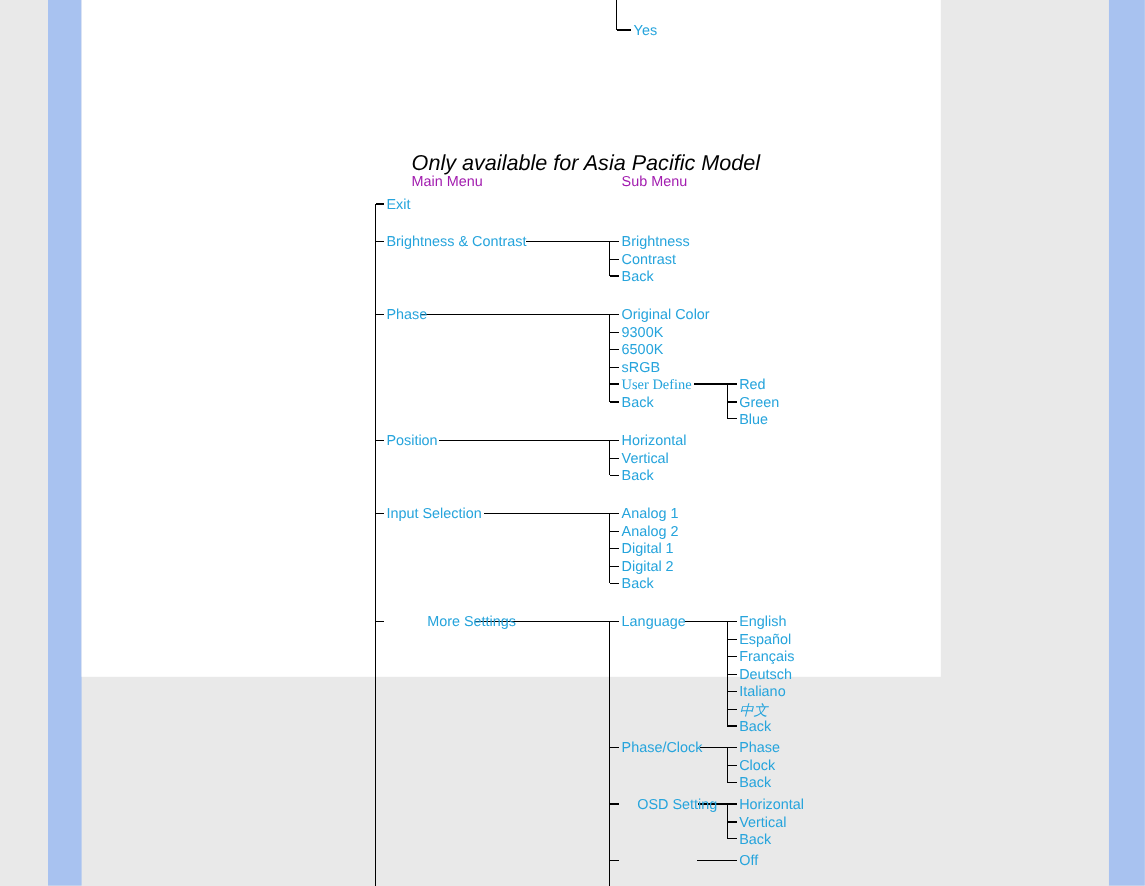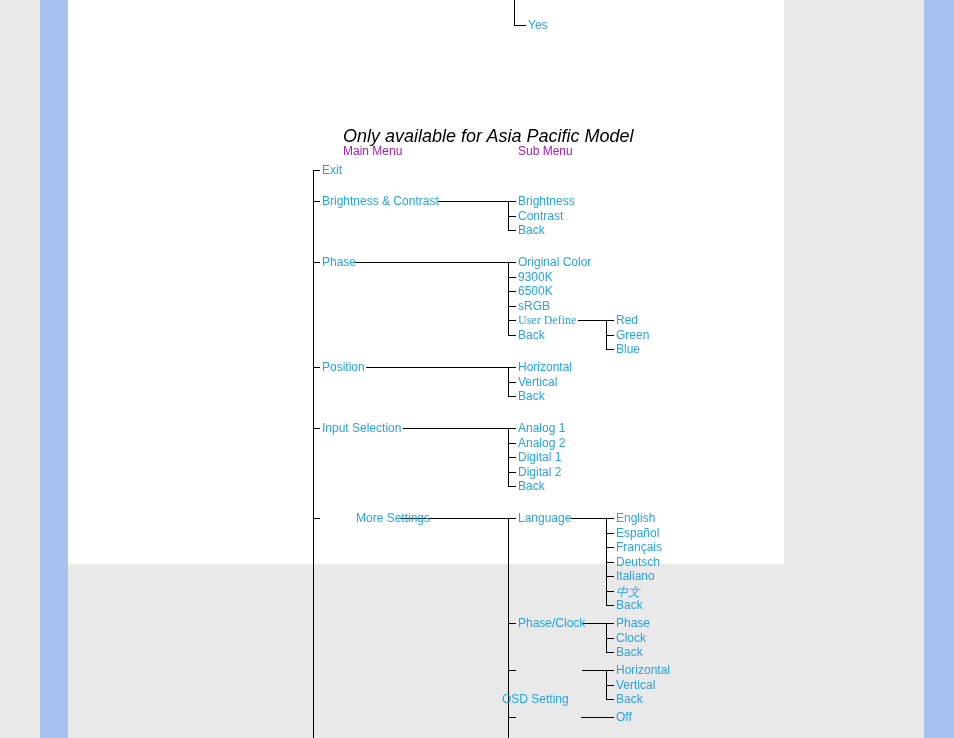--- a/index.html
+++ b/index.html
@@ -203,21 +203,21 @@
     <span class="node pos" style="left:368px; top:555px;">Deutsch</span>
     <span class="node pos" style="left:368px; top:569px;">Italiano</span>
     <span class="node pos" style="left:368px; top:584px;font-style:italic;">中文</span>
     <span class="node pos" style="left:368px; top:598px;">Back</span>
 
     <span class="node pos" style="left:270px; top:616px;">Phase/Clock</span>
     <span class="node pos" style="left:368px; top:616px;">Phase</span>
     <span class="node pos" style="left:368px; top:631px;">Clock</span>
     <span class="node pos" style="left:368px; top:645px;">Back</span>
 
-    <span class="node pos" style="left:254px; top:663px;margin-top:29px;">OSD Setting</span>
+    <span class="node pos" style="left:283px; top:663px;">OSD Setting</span>
     <span class="node pos" style="left:368px; top:663px;">Horizontal</span>
     <span class="node pos" style="left:368px; top:678px;">Vertical</span>
     <span class="node pos" style="left:368px; top:692px;">Back</span>
 
     <span class="node pos" style="left:270px; top:740px;margin-left:40px;">SmartBright</span>
     <span class="node pos" style="left:368px; top:710px;">Off</span>
 
   </div>
 </div>
 

